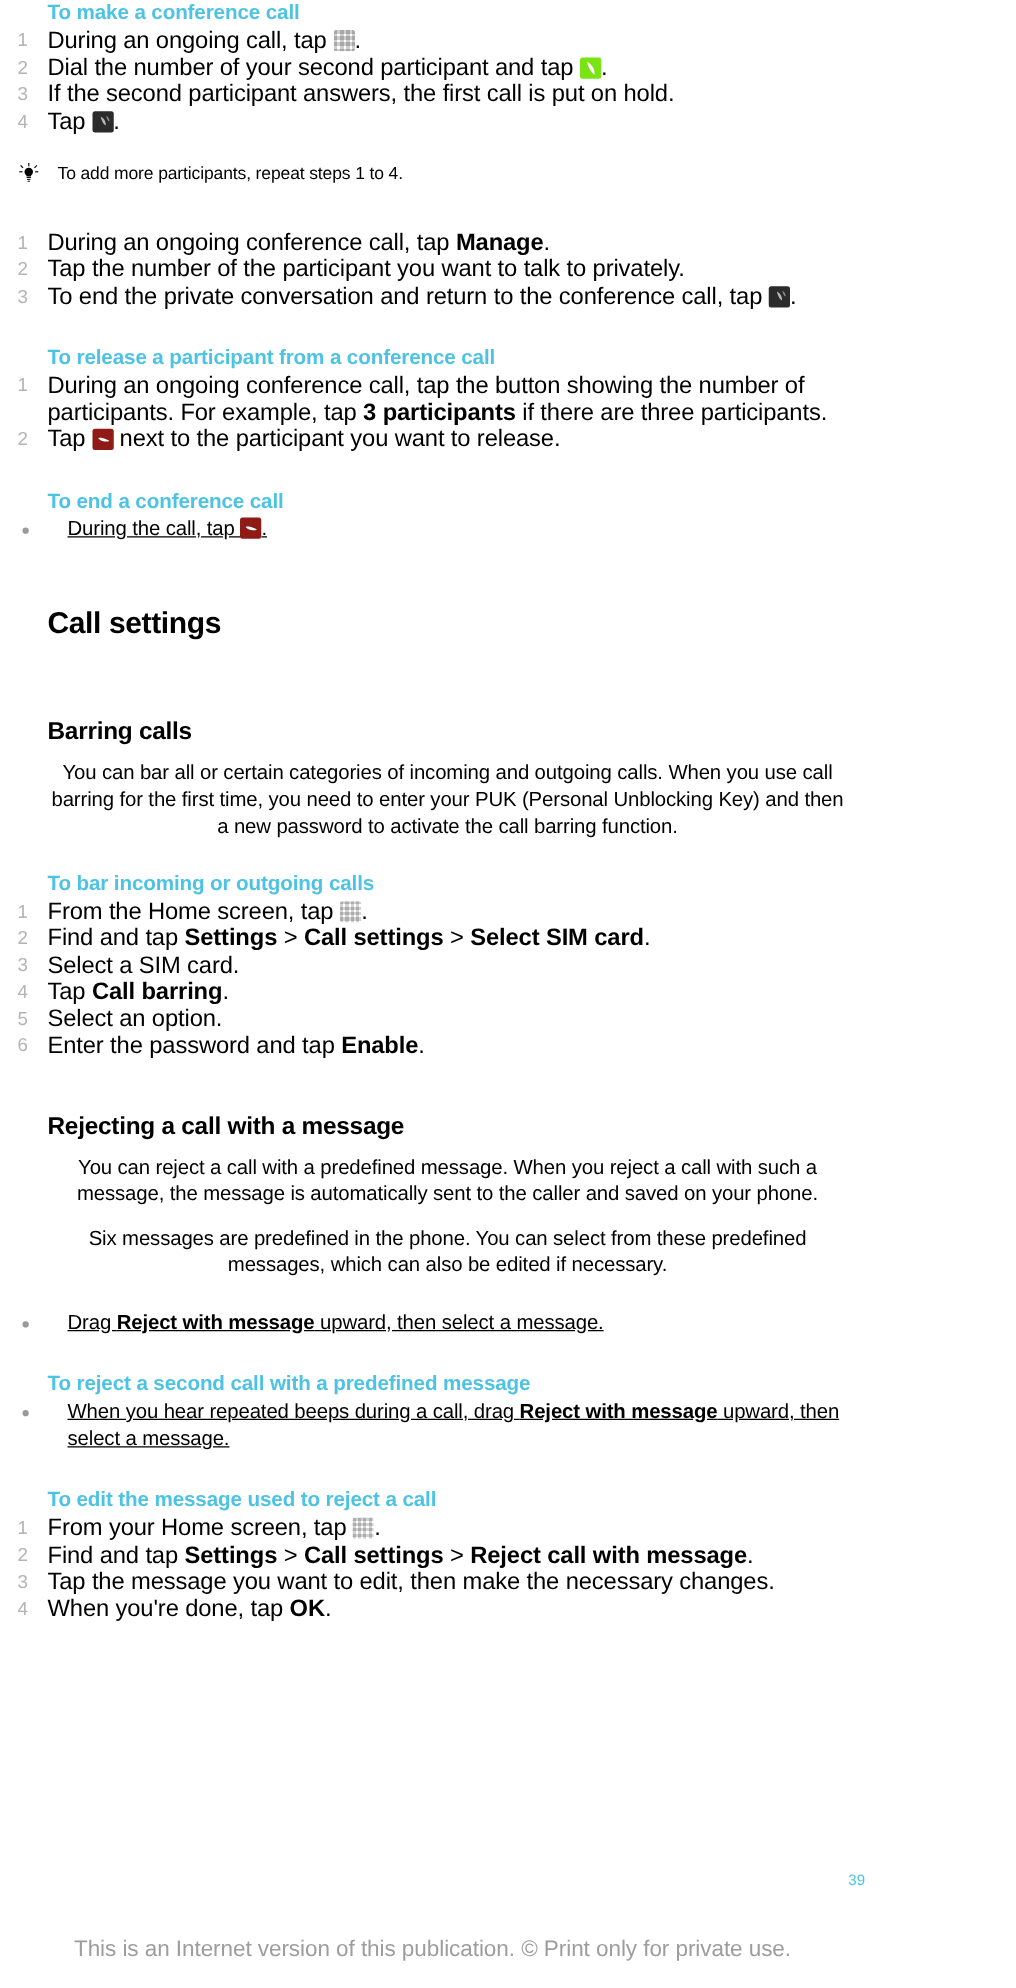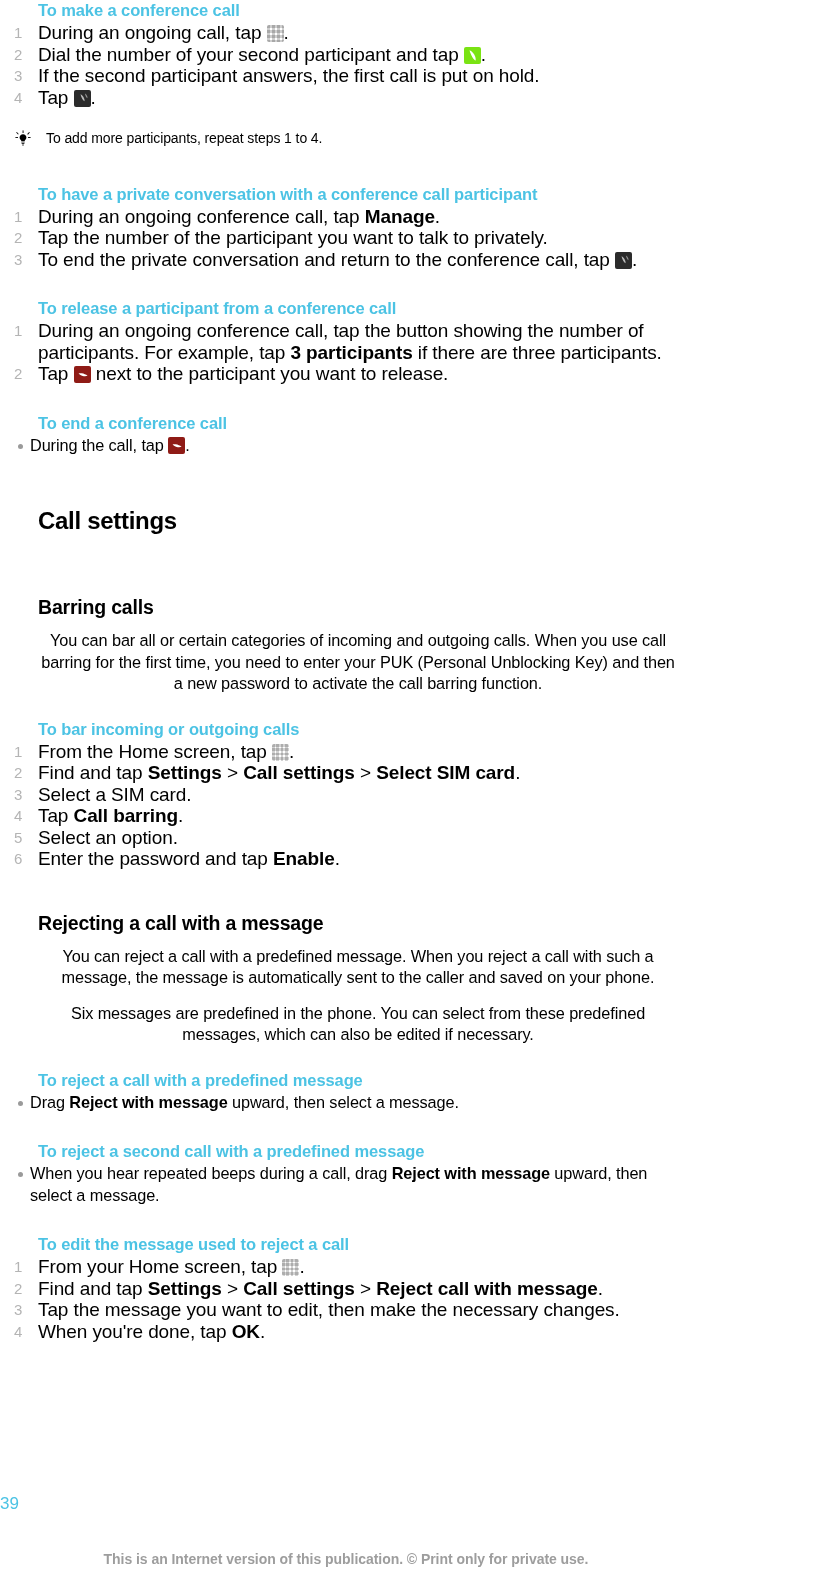--- a/index.html
+++ b/index.html
@@ -88,22 +88,23 @@
 
   ul.bullets {
     list-style: none;
     margin: 0;
     padding: 0;
   }
   ul.bullets > li {
     position: relative;
     font-size: 16.3px;
     line-height: 21.5px;
-    padding: 0 0 0 30px;
-    letter-spacing: -0.1px;
+    padding: 0 0 0 54px;
+    letter-spacing: -0.1px;
+    text-decoration: underline;
   }
   ul.bullets > li::before {
     content: "";
     position: absolute;
     left: 18px;
     top: 9px;
     width: 5px;
     height: 5px;
     border-radius: 50%;
     background: #9a9a9a;
@@ -173,33 +174,33 @@
   .sp20 { height: 20px; }
   .sp24 { height: 24px; }
   .sp28 { height: 28px; }
   .sp34 { height: 34px; }
 
   
   .page-number {
     position: absolute;
     left: 0; right: 0;
     top: 1494px;
-    text-align: left;
+    text-align: right;
     color: #4cc3e4;
-    font-size: 17px;
+    font-size: 12px;
     line-height: 20px;
   }
   .footer-note {
     position: absolute;
     left: 0; right: 0;
     top: 1551px;
     text-align: center;
     color: #9d9d9d;
-    font-size: 14px;
-    font-weight: bold;
+    font-size: 18px;
+    font-weight: normal;
     line-height: 16px;
     letter-spacing: -0.05px;
   }
 </style>
 </head>
 <body>
 
 <div class="page">
 
   <h3 class="h-proc">To make a conference call</h3>
@@ -230,21 +231,20 @@
         <rect x="16.0" y="7.0" width="2.6" height="0.9" fill="#000000"></rect>
         <rect x="5.0" y="1.9" width="0.9" height="2.8" transform="rotate(-42 5.4 3.3)" fill="#000000"></rect>
         <rect x="16.1" y="1.9" width="0.9" height="2.8" transform="rotate(42 16.5 3.3)" fill="#000000"></rect>
       </svg>
     </span>
     <span>To add more participants, repeat steps 1 to 4.</span>
   </div>
 
   <div class="sp34"></div>
 
-  <h3 class="h-proc">To have a private conversation with a conference call participant</h3>
 
   <ol class="steps">
     <li><span>During an ongoing conference call, tap </span><b>Manage</b><span>.</span></li>
     <li><span>Tap the number of the participant you want to talk to privately.</span></li>
     <li><span>To end the private conversation and return to the conference call, tap </span><span class="ic ic-merge"><svg viewBox="0 0 17 17">
             <path d="M6.5 4.2c1.4 0.6 2.3 1.7 3.1 3.0 0.8 1.3 1.1 2.7 1.0 4.1-0.8-0.3-1.5-1.0-2.1-2.0C7.5 7.6 6.8 5.8 6.5 4.2z" fill="#b9b9b9"></path>
             <path d="M10.9 3.5c0.9 0.4 1.5 1.1 2.0 2.0 0.5 0.8 0.7 1.8 0.6 2.7-0.5-0.2-1.0-0.7-1.4-1.3-0.6-1.1-1.0-2.3-1.2-3.4z" fill="#8f8f8f"></path>
           </svg></span><span>.</span></li>
   </ol>
 
@@ -308,21 +308,20 @@
   <div class="sp10"></div>
 
   <p class="para">You can reject a call with a predefined message. When you reject a call with such a message, the message is automatically sent to the caller and saved on your phone.</p>
 
   <div class="sp14"></div>
 
   <p class="para">Six messages are predefined in the phone. You can select from these predefined messages, which can also be edited if necessary.</p>
 
   <div class="sp24"></div>
 
-  <h3 class="h-proc">To reject a call with a predefined message</h3>
 
   <ul class="bullets">
     <li><span>Drag </span><b>Reject with message</b><span> upward, then select a message.</span></li>
   </ul>
 
   <div class="sp28"></div>
 
   <h3 class="h-proc">To reject a second call with a predefined message</h3>
 
   <ul class="bullets">

